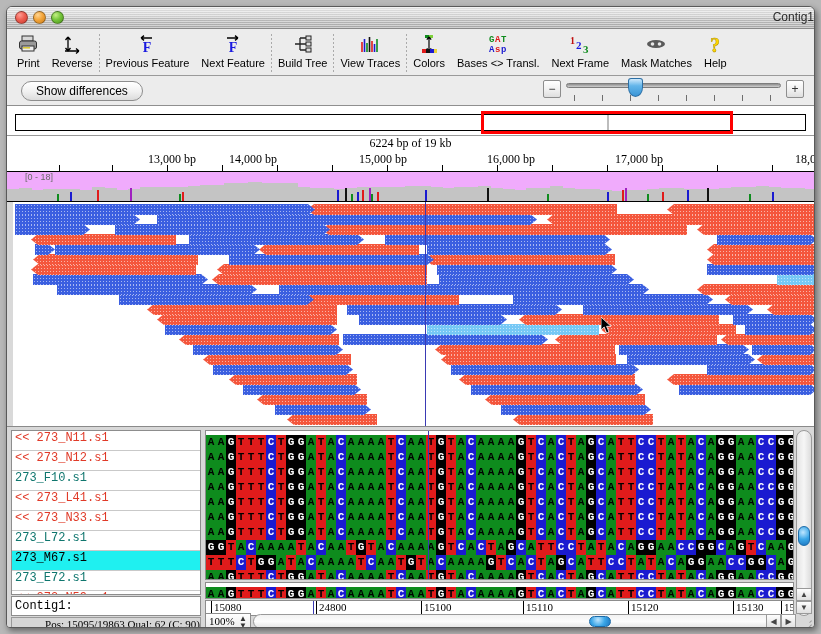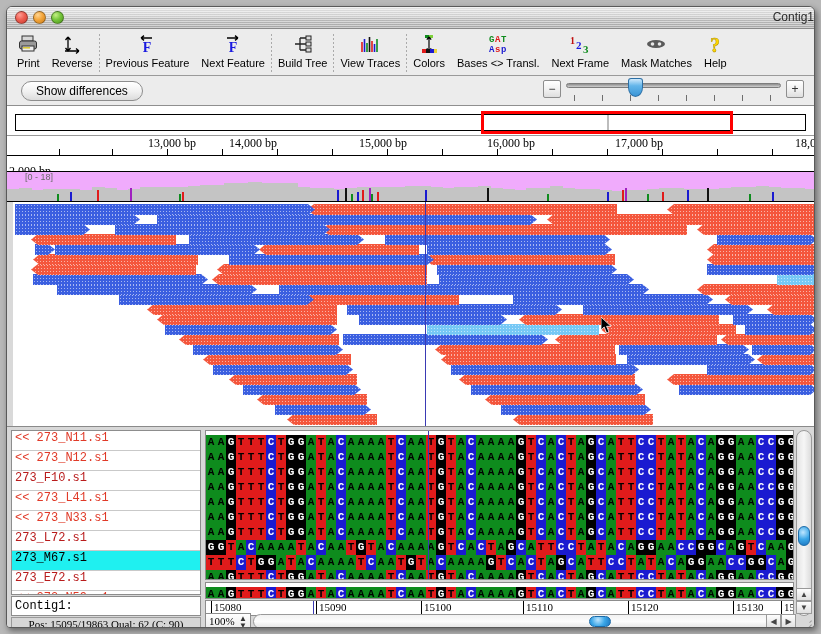--- a/index.html
+++ b/index.html
@@ -168,32 +168,32 @@
   .names {
     position:absolute; left:4px; top:3px; width:190px; height:165px;
     background:#fff; border:1px solid #8d8d8d; overflow:hidden;
   }
   .nrow {
     height:20px; line-height:15px; padding-left:3px;
     font-family:"Liberation Mono", monospace; font-size:12px;
     border-bottom:1px solid #c9c9c9; white-space:nowrap; overflow:hidden;
   }
   .nrow.rev { color:#e03a28; }
-  .nrow.fwd { color:#b91c1c; }
+  .nrow.fwd { color:#0f766e; }
   .nrow.sel { background:#1ff0f0; color:#000; }
   .contigrow {
     position:absolute; left:4px; top:169px; width:190px; height:20px;
     background:#fff; border:1px solid #8d8d8d;
     font-family:"Liberation Mono", monospace; font-size:12px; line-height:18px; padding-left:3px;
   }
   .statusbar {
     position:absolute; left:4px; top:190px; width:190px; height:15px;
     background:#d6d6d6; border:1px solid #9a9a9a;
     font-family:"Liberation Serif", serif; font-size:11px; line-height:13px;
-    text-align:center; color:#000; overflow:hidden; white-space:nowrap;
+    text-align:right; color:#000; overflow:hidden; white-space:nowrap;
   }
   .aln {
     position:absolute; left:198px; top:3px; right:20px; height:150px;
     background:#fff; border:1px solid #8d8d8d; overflow:hidden;
   }
   .alnrow { height:15px; position:relative; white-space:nowrap; }
   .b {
     display:inline-block; width:10px; height:15px; line-height:14px;
     text-align:center; font-family:"Liberation Mono", monospace; font-size:11px;
     font-weight:bold;
@@ -417,20 +417,26 @@
     </div>
   </div>
 
   <div class="overview">
     <div class="ov-box"></div>
     <div class="ov-sel"></div>
     <div class="ov-mid"></div>
   </div>
 
   <div class="rulerwrap">
+    <div class="span-row">
+      <div class="span-line"></div>
+      <div class="arrowL">←</div>
+      <div class="arrowR">→</div>
+      <div class="span-label"><span>6224 bp of 19 kb</span></div>
+    </div>
     <div class="ticks-row" id="ruler-ticks">
       <div class="ruler-base"></div>
     <div class="tick-label" style="left: 2px; margin-top: 28px;">2,000 bp</div>
         <div class="tick-label" style="left: 97px; margin-left: 44px;">13,000 bp</div>
         <div class="tick-label" style="left: 222px;">14,000 bp</div>
         <div class="tick-label" style="left: 352px;">15,000 bp</div>
         <div class="tick-label" style="left: 480px;">16,000 bp</div>
         <div class="tick-label" style="left: 608px;">17,000 bp</div>
         <div class="tick-label" style="left: 788px;">18,000</div>
         <div class="tick-mark" style="left: 52px;"></div>
@@ -663,21 +669,21 @@
         <div class="alnrow"><span class="b bT">T</span><span class="b bT">T</span><span class="b bT">T</span><span class="b bC">C</span><span class="b bT">T</span><span class="b bG">G</span><span class="b bG">G</span><span class="b bA">A</span><span class="b bT">T</span><span class="b bA">A</span><span class="b bC">C</span><span class="b bA">A</span><span class="b bA">A</span><span class="b bA">A</span><span class="b bA">A</span><span class="b bT">T</span><span class="b bC">C</span><span class="b bA">A</span><span class="b bA">A</span><span class="b bT">T</span><span class="b bG">G</span><span class="b bT">T</span><span class="b bA">A</span><span class="b bC">C</span><span class="b bA">A</span><span class="b bA">A</span><span class="b bA">A</span><span class="b bA">A</span><span class="b bG">G</span><span class="b bT">T</span><span class="b bC">C</span><span class="b bA">A</span><span class="b bC">C</span><span class="b bT">T</span><span class="b bA">A</span><span class="b bG">G</span><span class="b bC">C</span><span class="b bA">A</span><span class="b bT">T</span><span class="b bT">T</span><span class="b bC">C</span><span class="b bC">C</span><span class="b bT">T</span><span class="b bA">A</span><span class="b bT">T</span><span class="b bA">A</span><span class="b bC">C</span><span class="b bA">A</span><span class="b bG">G</span><span class="b bG">G</span><span class="b bA">A</span><span class="b bA">A</span><span class="b bC">C</span><span class="b bC">C</span><span class="b bG">G</span><span class="b bG">G</span><span class="b bC">C</span><span class="b bA">A</span><span class="b bG">G</span></div>
         <div class="alnrow"><span class="b bA">A</span><span class="b bA">A</span><span class="b bG">G</span><span class="b bT">T</span><span class="b bT">T</span><span class="b bT">T</span><span class="b bC">C</span><span class="b bT">T</span><span class="b bG">G</span><span class="b bG">G</span><span class="b bA">A</span><span class="b bT">T</span><span class="b bA">A</span><span class="b bC">C</span><span class="b bA">A</span><span class="b bA">A</span><span class="b bA">A</span><span class="b bA">A</span><span class="b bT">T</span><span class="b bC">C</span><span class="b bA">A</span><span class="b bA">A</span><span class="b bT">T</span><span class="b bG">G</span><span class="b bT">T</span><span class="b bA">A</span><span class="b bC">C</span><span class="b bA">A</span><span class="b bA">A</span><span class="b bA">A</span><span class="b bA">A</span><span class="b bG">G</span><span class="b bT">T</span><span class="b bC">C</span><span class="b bA">A</span><span class="b bC">C</span><span class="b bT">T</span><span class="b bA">A</span><span class="b bG">G</span><span class="b bC">C</span><span class="b bA">A</span><span class="b bT">T</span><span class="b bT">T</span><span class="b bC">C</span><span class="b bC">C</span><span class="b bT">T</span><span class="b bA">A</span><span class="b bT">T</span><span class="b bA">A</span><span class="b bC">C</span><span class="b bA">A</span><span class="b bG">G</span><span class="b bG">G</span><span class="b bA">A</span><span class="b bA">A</span><span class="b bC">C</span><span class="b bC">C</span><span class="b bG">G</span><span class="b bG">G</span></div>
       </div>
     <div class="consensus" id="consensus">
         <div class="alnrow"><span class="b bA">A</span><span class="b bA">A</span><span class="b bG">G</span><span class="b bT">T</span><span class="b bT">T</span><span class="b bT">T</span><span class="b bC">C</span><span class="b bT">T</span><span class="b bG">G</span><span class="b bG">G</span><span class="b bA">A</span><span class="b bT">T</span><span class="b bA">A</span><span class="b bC">C</span><span class="b bA">A</span><span class="b bA">A</span><span class="b bA">A</span><span class="b bA">A</span><span class="b bT">T</span><span class="b bC">C</span><span class="b bA">A</span><span class="b bA">A</span><span class="b bT">T</span><span class="b bG">G</span><span class="b bT">T</span><span class="b bA">A</span><span class="b bC">C</span><span class="b bA">A</span><span class="b bA">A</span><span class="b bA">A</span><span class="b bA">A</span><span class="b bG">G</span><span class="b bT">T</span><span class="b bC">C</span><span class="b bA">A</span><span class="b bC">C</span><span class="b bT">T</span><span class="b bA">A</span><span class="b bG">G</span><span class="b bC">C</span><span class="b bA">A</span><span class="b bT">T</span><span class="b bT">T</span><span class="b bC">C</span><span class="b bC">C</span><span class="b bT">T</span><span class="b bA">A</span><span class="b bT">T</span><span class="b bA">A</span><span class="b bC">C</span><span class="b bA">A</span><span class="b bG">G</span><span class="b bG">G</span><span class="b bA">A</span><span class="b bA">A</span><span class="b bC">C</span><span class="b bC">C</span><span class="b bG">G</span><span class="b bG">G</span></div>
       </div>
     <div class="bruler" id="bruler">
         <div class="bm" style="left: 5px;"></div>
         <div class="bt" style="left: 8px;">15080</div>
         <div class="bm" style="left: 110px;"></div>
-        <div class="bt" style="left: 113px;">15090</div>
+        <div class="bt" style="left: 113px;">24800</div>
         <div class="bm" style="left: 215px;"></div>
         <div class="bt" style="left: 218px;">15100</div>
         <div class="bm" style="left: 317px;"></div>
         <div class="bt" style="left: 320px;">15110</div>
         <div class="bm" style="left: 422px;"></div>
         <div class="bt" style="left: 425px;">15120</div>
         <div class="bm" style="left: 527px;"></div>
         <div class="bt" style="left: 530px;">15130</div>
         <div class="bm" style="left: 575px;"></div>
         <div class="bt" style="left: 578px;">151</div>

